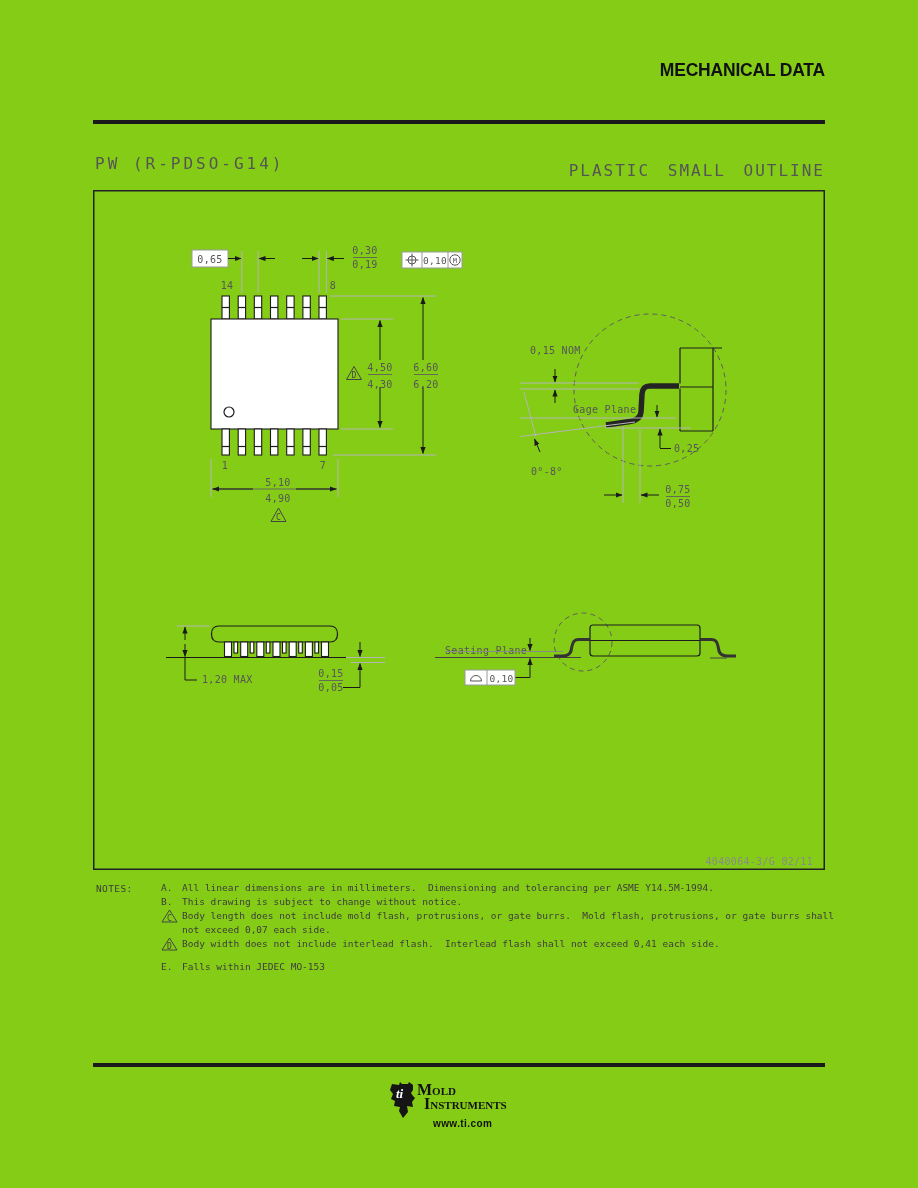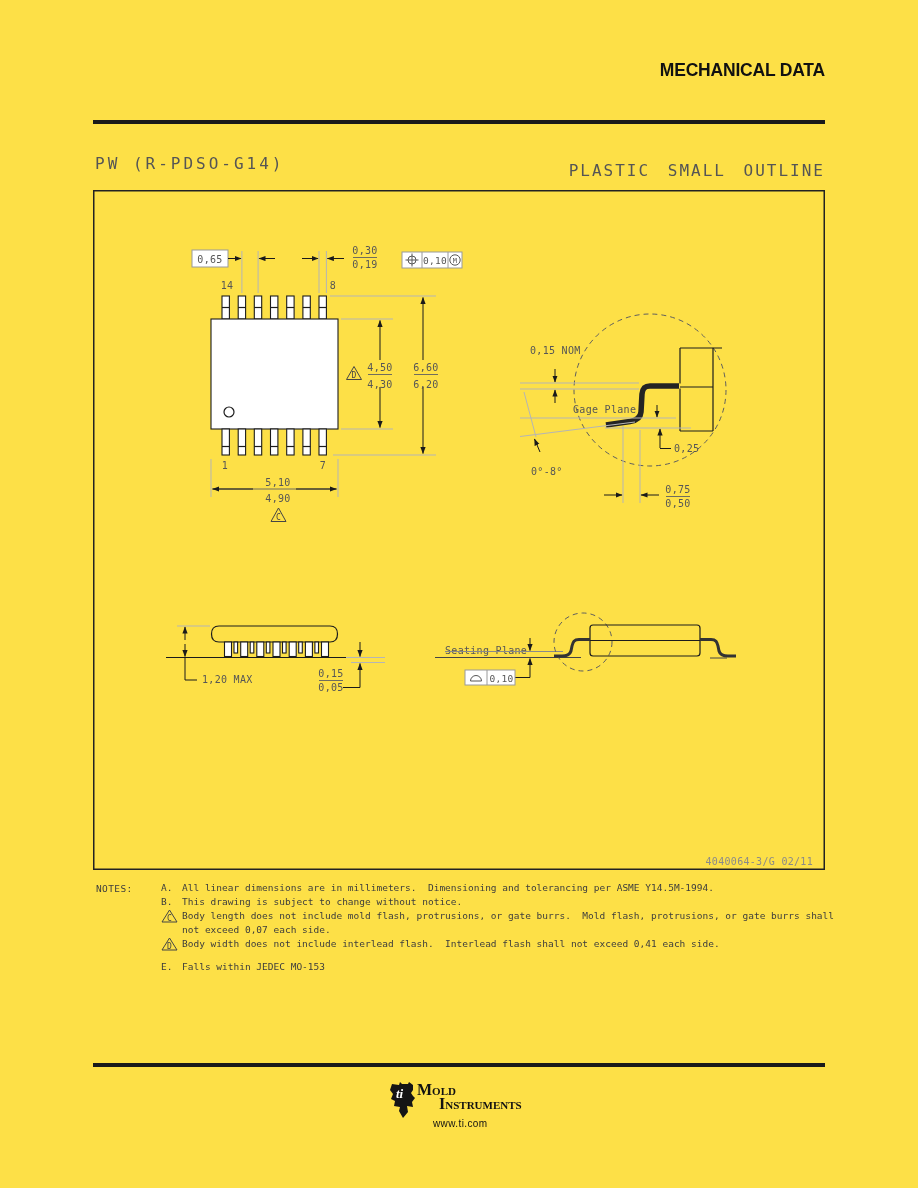--- a/index.html
+++ b/index.html
@@ -1,16 +1,16 @@
 <!DOCTYPE html>
 <html><head>
 <meta charset="utf-8">
 <style>
   html,body{margin:0;padding:0;background:#fff;}
-  .page{position:relative;width:918px;height:1188px;background:#fde047;overflow:hidden;
+  .page{position:relative;width:918px;height:1188px;background:#84cc16;overflow:hidden;
         font-family:"DejaVu Sans Mono",monospace;}
   .heading{position:absolute;top:60px;left:0;width:825px;text-align:right;
            font-family:"Liberation Sans",sans-serif;font-weight:bold;font-size:17.5px;
            letter-spacing:-0.2px;color:#111;}
   .rule{position:absolute;left:93px;width:732px;height:4px;background:#1a1a1a;}
   .rule-top{top:120px;}
   .rule-bottom{top:1063px;}
   .pkg-code{position:absolute;left:95px;top:154px;font-size:16px;color:#555;
             letter-spacing:3px;}
   .pkg-type{position:absolute;left:0;top:149px;width:825px;text-align:right;font-size:16px;
@@ -40,23 +40,23 @@
   .note-row{display:grid;grid-template-columns:20px 665px;column-gap:6px;line-height:13.9px;}
   .note-ref{padding-left:5px;}
   .note-ref svg{margin-top:0.5px;}
   .note-txt{white-space:pre-wrap;}
   .note-gap{margin-top:5px;}
 
   
   .bug{position:absolute;left:388px;top:1081px;text-align:right;}
   .brand{position:absolute;left:417px;top:1083px;font-family:"Liberation Serif",serif;
          font-weight:bold;color:#111;font-variant:small-caps;font-size:16px;line-height:14px;}
-  .brand .l2{margin-left:22px;text-align:center;}
+  .brand .l2{margin-left:7px;text-align:center;}
   .site{position:absolute;left:433px;top:1118px;font-family:"Liberation Sans",sans-serif;
-        font-weight:normal;font-size:10px;color:#111;letter-spacing:0.4px;}
+        font-weight:bold;font-size:10px;color:#111;letter-spacing:0.4px;}
 </style>
 </head>
 <body>
 
 <div class="page">
 
   <div class="heading">MECHANICAL DATA</div>
   <div class="rule rule-top"></div>
   <div class="pkg-code">PW (R-PDSO-G14)</div>
   <div class="pkg-type">PLASTIC SMALL OUTLINE</div>

